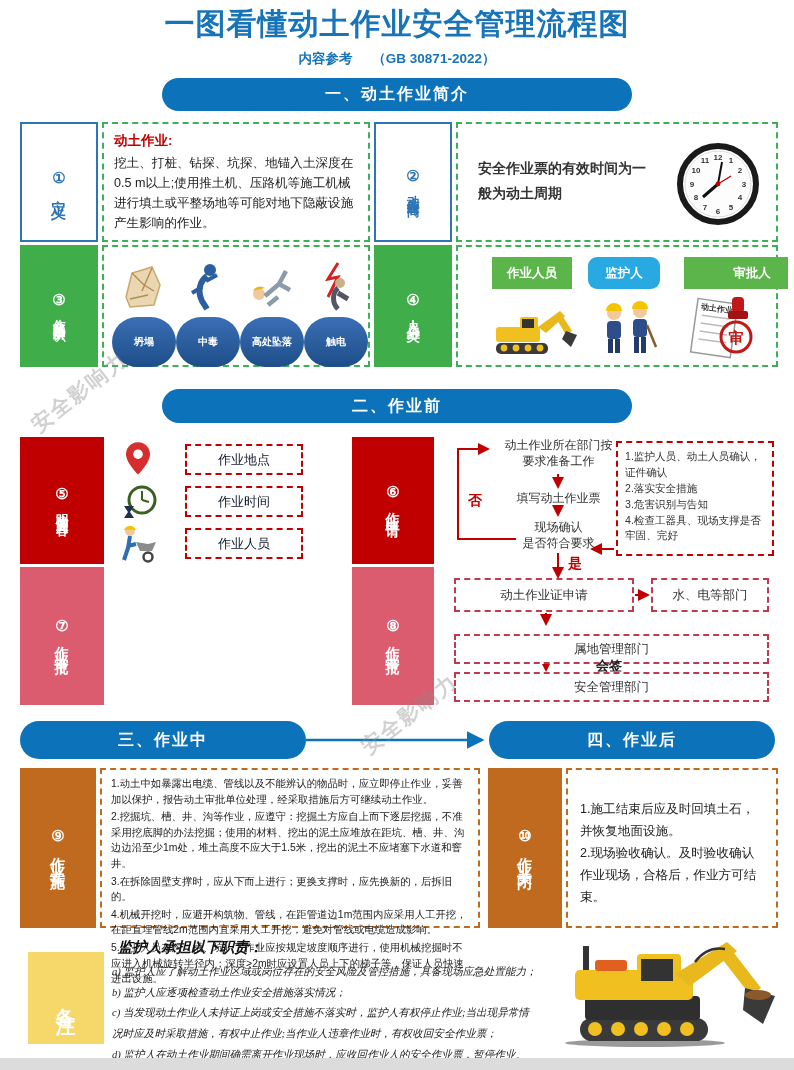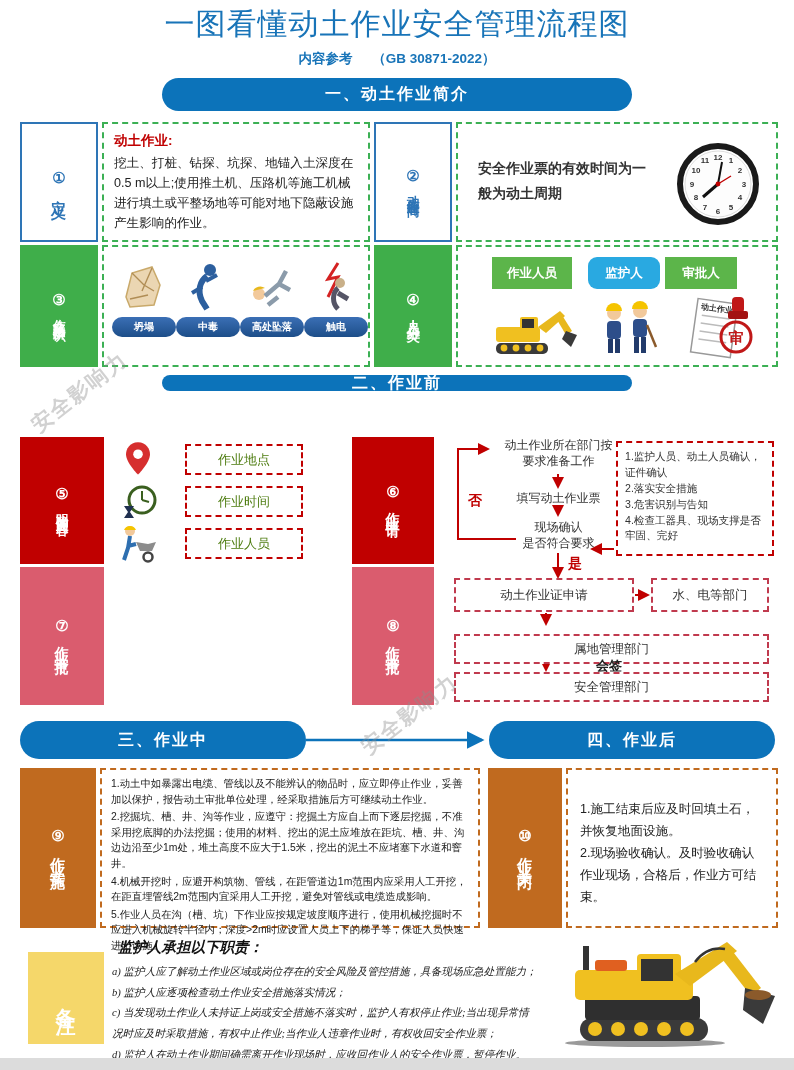--- a/index.html
+++ b/index.html
@@ -1,20 +1,20 @@
 <!DOCTYPE html>
 <html><head>
 <meta charset="utf-8">
 <style>
   html,body{margin:0;padding:0;background:#fff;}
   .page{position:relative;width:794px;height:1070px;margin:0 auto;background:#fff;
         font-family:"Liberation Sans",sans-serif;overflow:hidden;}
   .abs{position:absolute;}
   .title{position:absolute;left:0;top:4px;width:794px;text-align:center;
-         font-size:30px;font-weight:400;color:#1874B8;letter-spacing:1px;}
+         font-size:30px;font-weight:700;color:#1874B8;letter-spacing:1px;}
   .subtitle{position:absolute;left:0;top:50px;width:794px;text-align:center;
             font-size:13.5px;font-weight:bold;color:#1874B8;}
   .subtitle span{margin:0 8px;}
   .banner{position:absolute;background:#0C73BA;color:#fff;font-weight:bold;font-size:16px;
           display:flex;align-items:center;justify-content:center;border-radius:18px;letter-spacing:2px;}
   .vlabel{position:absolute;display:flex;flex-direction:column;align-items:center;
           justify-content:center;gap:2px;box-sizing:border-box;}
   .vnum{font-weight:bold;font-size:15px;line-height:1;}
   .vchars{writing-mode:vertical-rl;text-orientation:upright;font-weight:bold;line-height:1;}
   .blue-box{background:#fff;border:2px solid #2E75B6;color:#2E75B6;}
@@ -24,27 +24,27 @@
   .orange-box{background:#C06A1F;color:#fff;}
   .yellow-box{background:#F5D76A;color:#fff;}
   .dash-green{border:2px dashed #3CB054;box-sizing:border-box;}
   .dash-red{border:2px dashed #C00000;box-sizing:border-box;}
   .dash-rose{border:2px dashed #C03A4E;box-sizing:border-box;}
   .dash-orange{border:2px dashed #C06A1F;box-sizing:border-box;}
   .def-term{color:#C00000;font-weight:bold;font-size:13.5px;margin-bottom:3px;}
   .def-body{font-size:12.6px;color:#222;line-height:1.6;}
   .time-text{font-size:14px;color:#333;line-height:1.8;font-weight:bold;}
   .risk-pill{background:linear-gradient(#3B6FB5,#1D4E89);color:#fff;font-size:10px;font-weight:bold;
-             border-radius:999px;padding:3px 0;width:64px;text-align:center;margin:4px auto 0;}
+             border-radius:999px;padding:18px 0;width:64px;text-align:center;margin:4px auto 0;}
   .chip{height:32px;display:flex;align-items:center;justify-content:center;color:#fff;
         font-weight:bold;font-size:12.5px;}
   .chip-green{background:#5CB54A;}
   .chip-blue{background:#29A9E1;border-radius:9px;}
   .item-box{position:absolute;display:flex;align-items:center;justify-content:center;
-            font-size:13px;color:#4d7c0f;background:#fff;}
+            font-size:13px;color:#0f172a;background:#fff;}
   .flow-text{position:absolute;text-align:center;font-size:12px;color:#333;
              white-space:pre-line;line-height:1.35;}
   .yn{position:absolute;color:#C00000;font-weight:bold;font-size:14px;}
   .checklist{position:absolute;font-size:10.6px;color:#333;line-height:1.5;
              white-space:pre-line;padding:6px 7px;}
   .pbox{position:absolute;display:flex;align-items:center;justify-content:center;
         font-size:12.5px;color:#333;background:#fff;}
   .cosign{position:absolute;font-weight:bold;font-size:13px;color:#222;}
   .list-text{font-size:12.5px;color:#222;}
   .imp-text{font-size:10.4px;color:#222;line-height:1.5;}
@@ -154,21 +154,21 @@
     </div>
   </div>
 
   <div class="vlabel green-box" style="left:374px;top:245px;width:78px;height:122px;">
     <span class="vnum">④</span>
     <span class="vchars" style="font-size:13.5px;letter-spacing:3px;">人员分类</span>
   </div>
   <div class="abs dash-green" style="left:456px;top:245px;width:322px;height:122px;">
     <div class="chip chip-green abs" style="left:34px;top:10px;width:80px;">作业人员</div>
     <div class="chip chip-blue abs" style="left:130px;top:10px;width:72px;">监护人</div>
-    <div class="chip chip-green abs" style="left:207px;top:10px;width:72px;">审批人</div>
+    <div class="chip chip-green abs" style="left:226px;top:10px;width:72px;padding-left:32px;">审批人</div>
     <svg class="abs" style="left:30px;top:56px;" width="90" height="56" viewBox="0 0 90 56">
       <rect x="8" y="40" width="52" height="11" rx="5" fill="#3A3A3A"></rect>
       <circle cx="16" cy="45" r="3.4" fill="#F0C020"></circle>
         <circle cx="28" cy="45" r="3.4" fill="#F0C020"></circle>
       <circle cx="40" cy="45" r="3.4" fill="#F0C020"></circle>
         <circle cx="52" cy="45" r="3.4" fill="#F0C020"></circle>
       <rect x="8" y="24" width="44" height="15" rx="3" fill="#F0C020"></rect>
       <rect x="32" y="14" width="18" height="16" rx="2" fill="#F0C020"></rect>
       <rect x="34" y="16" width="12" height="9" fill="#333"></rect>
       <polygon points="50,24 72,8 77,13 58,30" fill="#E8B81C"></polygon>
@@ -197,21 +197,21 @@
         <line x1="16" y1="46" x2="44" y2="46" stroke="#bbb" stroke-width="1.5"></line>
         <text x="30" y="16" font-size="8" fill="#333" text-anchor="middle" font-weight="bold">动土作业</text>
       </g>
       <rect x="48" y="2" width="12" height="16" rx="4" fill="#C01818"></rect>
       <rect x="44" y="16" width="20" height="8" rx="2" fill="#A31212"></rect>
       <circle cx="52" cy="42" r="15" fill="none" stroke="#C01818" stroke-width="3"></circle>
       <text x="52" y="48" font-size="15" fill="#C01818" text-anchor="middle" font-weight="bold">审</text>
     </svg>
   </div>
 
-  <div class="banner" style="left:162px;top:375px;width:470px;height:16px;">二、作业前</div>
+  <div class="banner" style="left:162px;top:389px;width:470px;height:34px;">二、作业前</div>
 
   <div class="vlabel red-box" style="left:20px;top:437px;width:84px;height:127px;">
     <span class="vnum">⑤</span>
     <span class="vchars" style="font-size:12.5px;letter-spacing:2px;">明确作业内容</span>
   </div>
   <svg class="abs" style="left:120px;top:441px;" width="36" height="36" viewBox="0 0 24 30">
     <path d="M12,1 C5,1 2,7 2,11 c0,7 10,17 10,17 s10,-10 10,-17 c0,-4 -3,-10 -10,-10 z" fill="#D62E2E"></path>
     <circle cx="12" cy="11" r="4" fill="#fff"></circle>
   </svg>
   <svg class="abs" style="left:118px;top:482px;" width="40" height="40" viewBox="0 0 40 40">
@@ -299,20 +299,21 @@
   </svg>
   <div class="banner" style="left:489px;top:721px;width:286px;height:38px;border-radius:19px;">四、作业后</div>
 
   <div class="vlabel orange-box" style="left:20px;top:768px;width:76px;height:160px;">
     <span class="vnum">⑨</span>
     <span class="vchars" style="font-size:15px;letter-spacing:6px;">作业实施</span>
   </div>
   <div class="abs dash-orange imp-text" style="left:100px;top:768px;width:380px;height:160px;padding:6px 9px;">
     <p>1.动土中如暴露出电缆、管线以及不能辨认的物品时，应立即停止作业，妥善加以保护，报告动土审批单位处理，经采取措施后方可继续动土作业。</p>
     <p>2.挖掘坑、槽、井、沟等作业，应遵守：挖掘土方应自上而下逐层挖掘，不准采用挖底脚的办法挖掘；使用的材料、挖出的泥土应堆放在距坑、槽、井、沟边边沿至少1m处，堆土高度不应大于1.5米，挖出的泥土不应堵塞下水道和窨井。</p>
+    <p>3.在拆除固壁支撑时，应从下而上进行；更换支撑时，应先换新的，后拆旧的。</p>
     <p>4.机械开挖时，应避开构筑物、管线，在距管道边1m范围内应采用人工开挖，在距直埋管线2m范围内宜采用人工开挖，避免对管线或电缆造成影响。</p>
     <p>5.作业人员在沟（槽、坑）下作业应按规定坡度顺序进行，使用机械挖掘时不应进入机械旋转半径内；深度&gt;2m时应设置人员上下的梯子等，保证人员快速进出设施。</p>
   </div>
 
   <div class="vlabel orange-box" style="left:488px;top:768px;width:74px;height:160px;">
     <span class="vnum">⑩</span>
     <span class="vchars" style="font-size:15px;letter-spacing:6px;">作业关闭</span>
   </div>
   <div class="abs dash-orange close-text" style="left:566px;top:768px;width:212px;height:160px;padding:28px 12px 0;">
     <div>1.施工结束后应及时回填土石，并恢复地面设施。</div>

